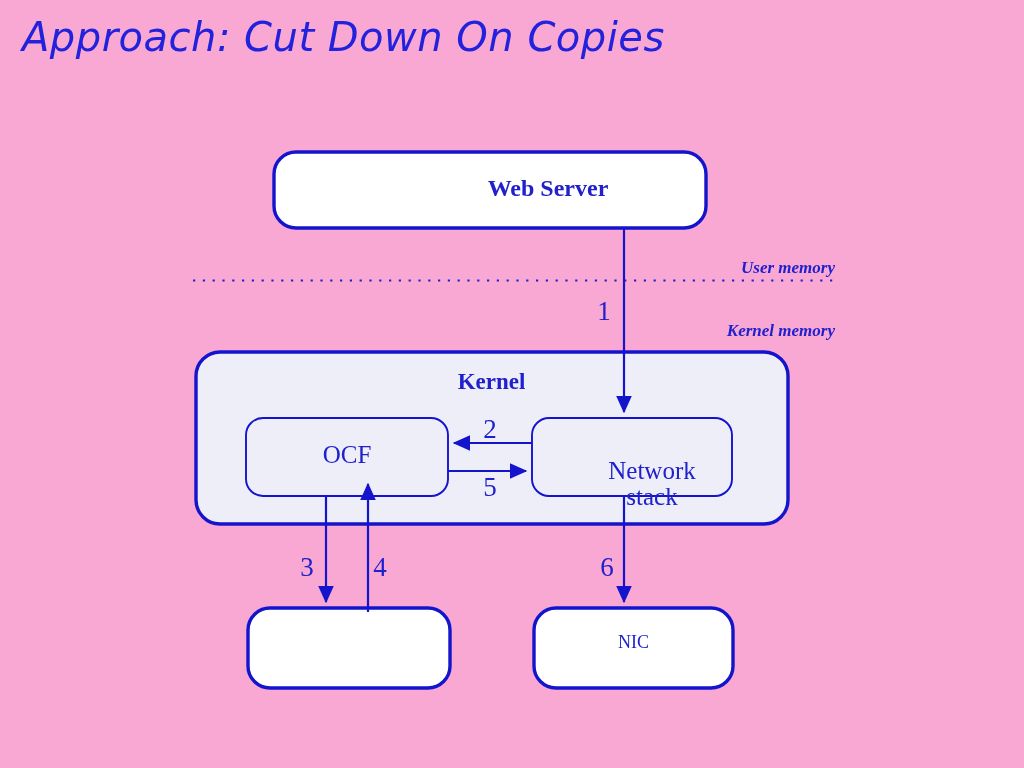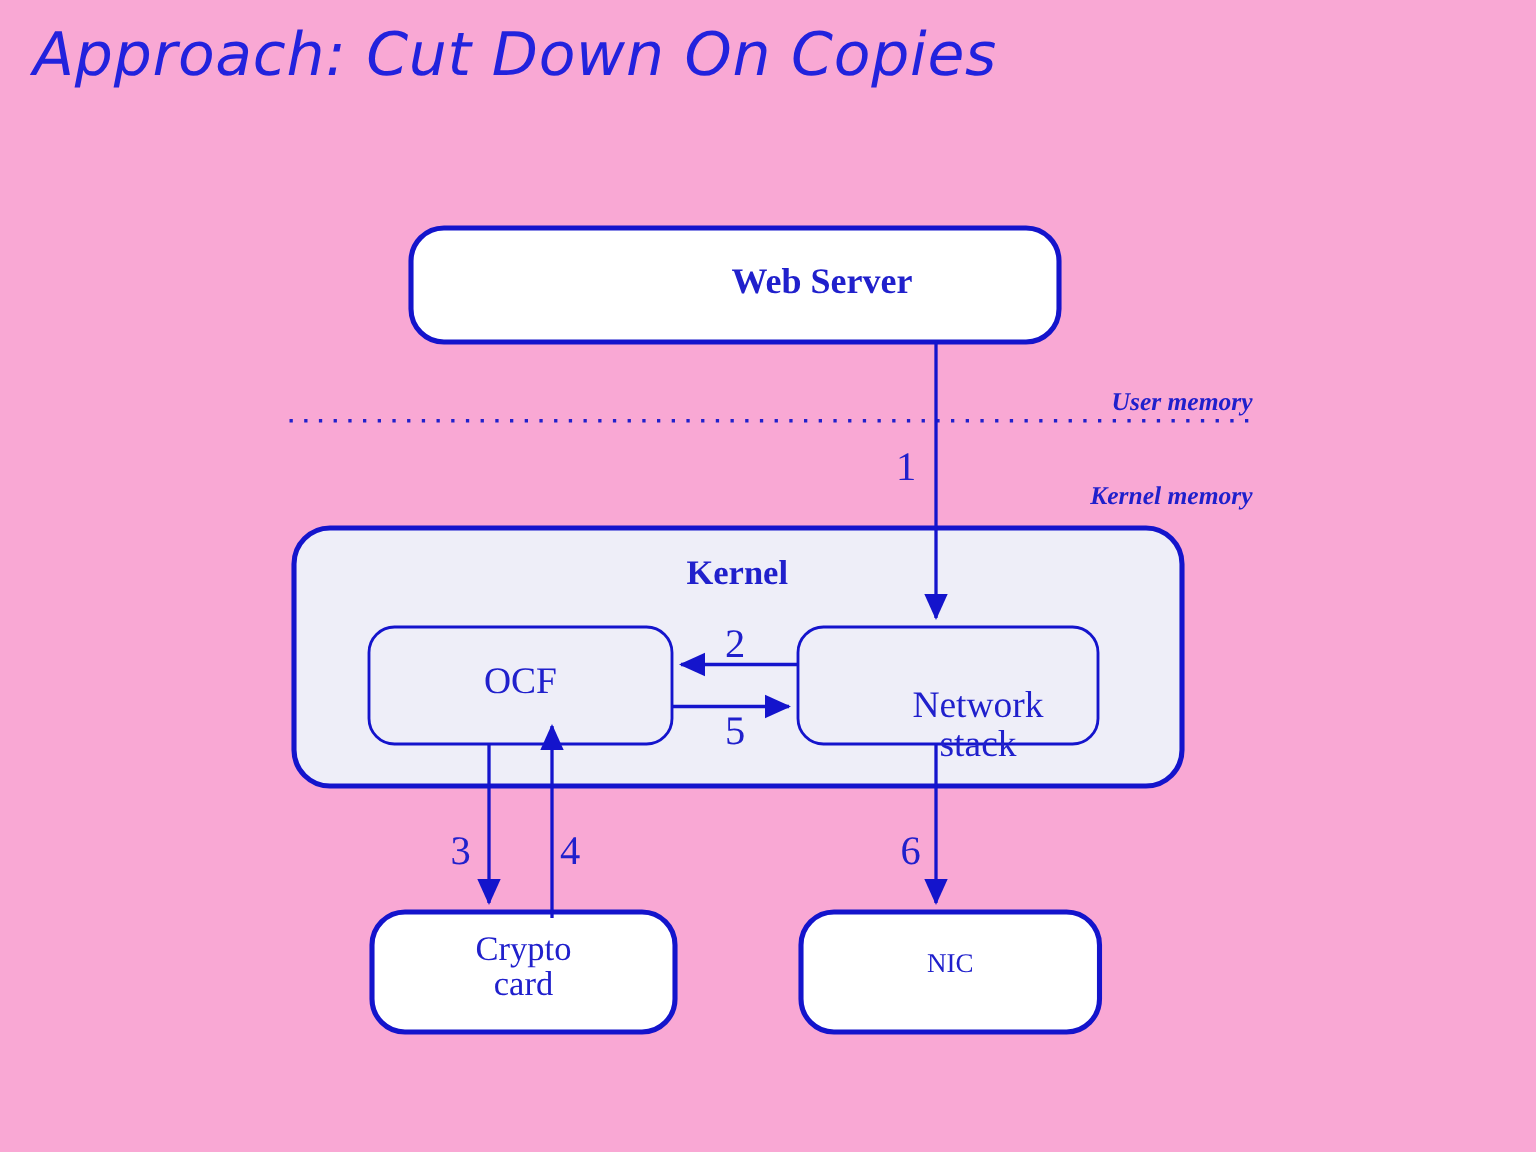--- a/index.html
+++ b/index.html
@@ -135,22 +135,20 @@
     <line x1="368" y1="612" x2="368" y2="484" stroke="#1414cc" stroke-width="2.2" marker-end="url(#ah)"></line>
 
     <line x1="624" y1="496" x2="624" y2="602" stroke="#1414cc" stroke-width="2.2" marker-end="url(#ah)"></line>
   </svg>
 
   <div class="box-label lbl-webserver">Web Server</div>
   <div class="box-label lbl-kernel">Kernel</div>
   <div class="box-label lbl-ocf">OCF</div>
   <div class="box-label lbl-netstack">Network
 stack</div>
-  <div class="box-label lbl-crypto">Crypto
-card</div>
   <div class="box-label lbl-nic">NIC</div>
 
   <div class="mem-label lbl-usermem">User memory</div>
   <div class="mem-label lbl-kernelmem">Kernel memory</div>
 
   <div class="step-num n1">1</div>
   <div class="step-num n2">2</div>
   <div class="step-num n3">3</div>
   <div class="step-num n4">4</div>
   <div class="step-num n5">5</div>

